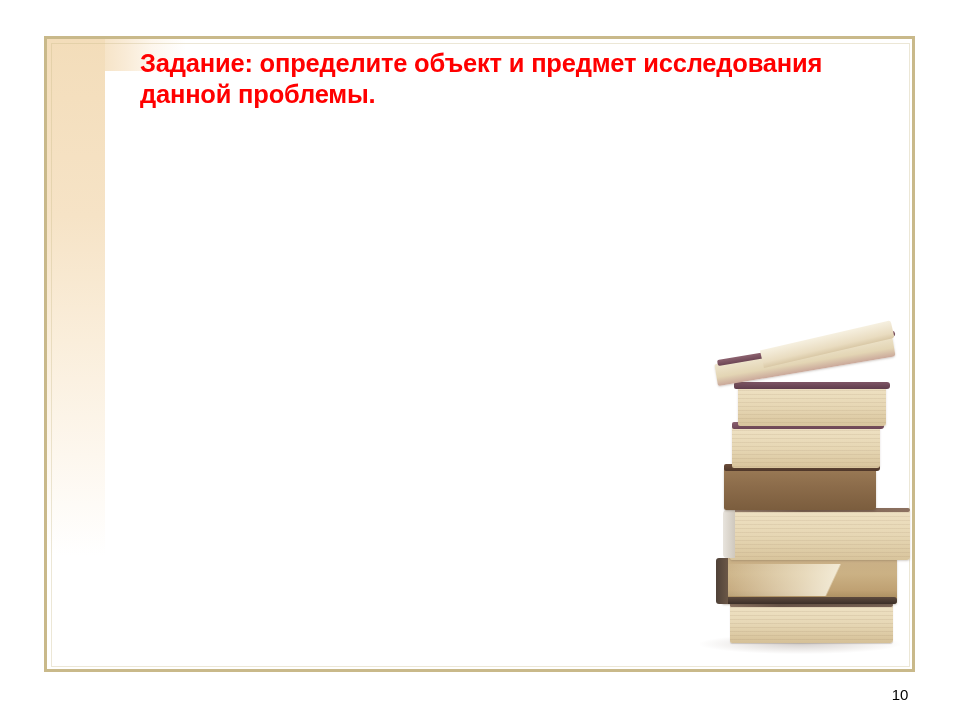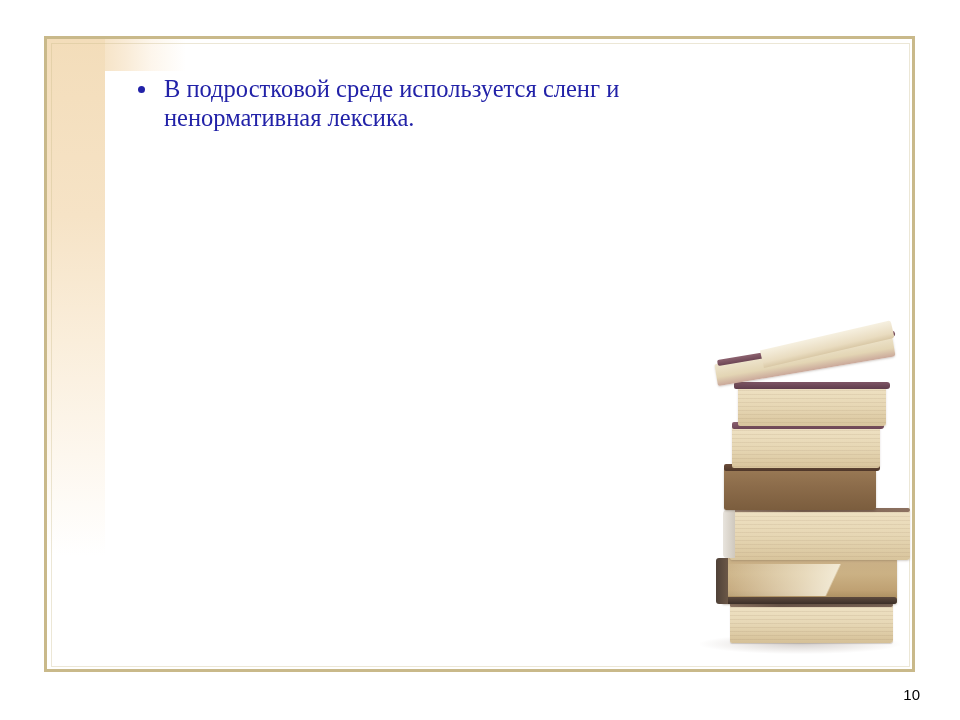--- a/index.html
+++ b/index.html
@@ -242,35 +242,32 @@
                 transform: rotate(-9.5deg); transform-origin: left bottom;
                 background:linear-gradient(to bottom,#8d6370,#6d4655);"></div>
     <div class="bk" style="left:74px; top:-8px; width:134px; height:18px;
                 transform: rotate(-13deg); transform-origin: left bottom;
                 background:linear-gradient(to bottom,#f6f0e0 0%,#e9dcc0 70%,#d9c8a6 100%);
                 border-radius: 0 3px 3px 0;"></div>
   </div>
 
   <div class="content">
 
+    <div class="title">Задание: определите объект и предмет исследования данной  проблемы.</div>
 
     <div class="gap-a"></div>
 
     <ul class="body-list">
-      <li class="bullet-row bullet-blue">
-        <span class="dot"></span>
-        <span>В подростковой среде используется сленг и ненормативная лексика.</span>
-      </li>
 
     </ul>
 
     <div class="gap-b"></div>
 
     <div class="body-list">
       <div class="gap-c"></div>
       <div class="gap-d"></div>
     </div>
   </div>
 
-  <div style="position:absolute; left:880px; top:686px; width:40px; text-align:right;
+  <div style="position:absolute; left:880px; top:686px; width:40px; text-align:center;
               font-family:'Liberation Sans', sans-serif; font-size:15px; color:#000000; z-index:6;">10</div>
 
 </div>
 
 </body></html>

